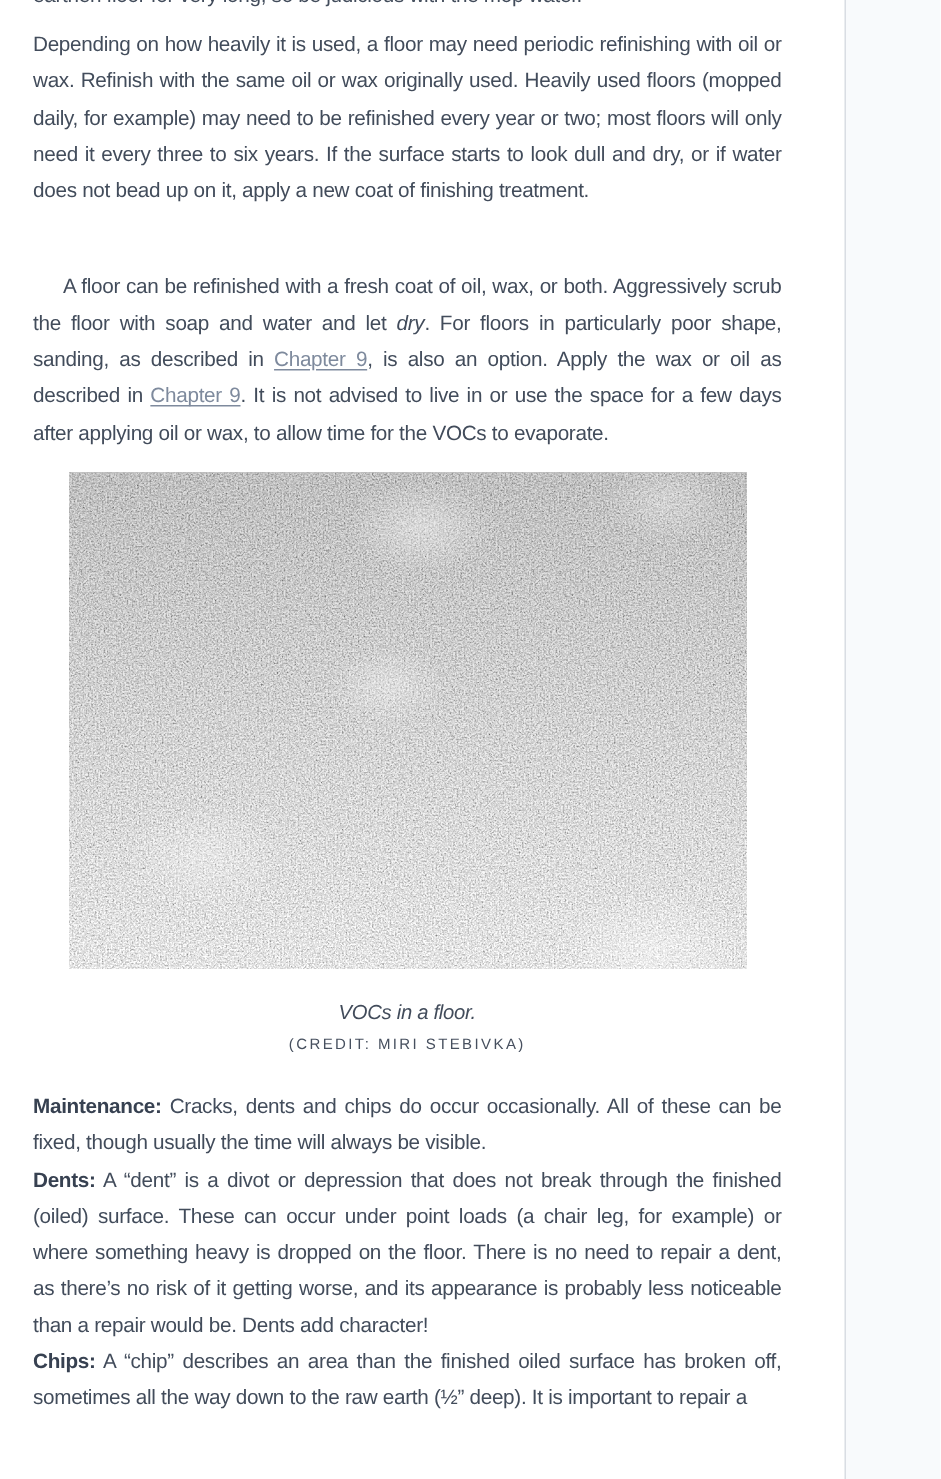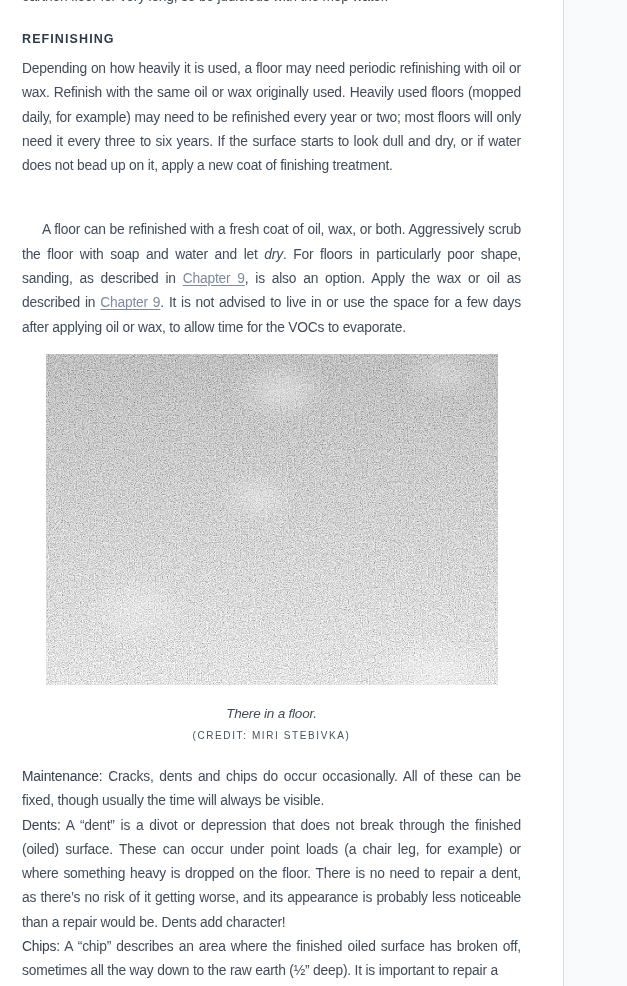--- a/index.html
+++ b/index.html
@@ -51,21 +51,21 @@
   }
   .p1 { margin-top: 11px; }
   .p2 { text-indent: 20px; margin-top: 40px; }
   .chlink {
     color: #7e8a9d;
     text-decoration: underline;
     text-underline-offset: 2px;
     cursor: pointer;
   }
   em { font-style: italic; }
-  strong.lead { font-weight: normal; color: #374151; }
+  strong.lead { font-weight: bold; color: #374151; }
   figure { margin: 14px 0 0 0; padding: 0; }
   .photo {
     position: relative;
     width: 452px;
     height: 331px;
     margin: 0 auto;
     background: #8d8d8d;
     overflow: hidden;
   }
   .photo svg { display: block; }
@@ -99,21 +99,20 @@
 </head>
 <body>
 
 <div class="page">
   <div class="content">
 
     <div class="clipped-line">
       <span>earthen floor for very long, so be judicious with the mop water.</span>
     </div>
 
-    <h2 class="sec-heading">REFINISHING</h2>
 
     <p class="just p1">Depending on how heavily it is used, a floor may need periodic refinishing with oil or wax. Refinish with the same oil or wax originally used. Heavily used floors (mopped daily, for example) may need to be refinished every year or two; most floors will only need it every three to six years. If the surface starts to look dull and dry, or if water does not bead up on it, apply a new coat of finishing treatment.</p>
 
     <p class="just p2"><span>A floor can be refinished with a fresh coat of oil, wax, or both. Aggressively scrub the floor with soap and water and let </span><em>dry</em><span>. For floors in particularly poor shape, sanding, as described in </span><a class="chlink">Chapter 9</a><span>, is also an option. Apply the wax or oil as described in </span><a class="chlink">Chapter 9</a><span>. It is not advised to live in or use the space for a few days after applying oil or wax, to allow time for the VOCs to evaporate.</span></p>
 
     <figure>
       <div class="photo">
         <svg width="452" height="331" xmlns="http://www.w3.org/2000/svg">
           <filter id="grain" x="0" y="0" width="100%" height="100%">
             <feTurbulence type="fractalNoise" baseFrequency="0.85" numOctaves="3" seed="11" stitchTiles="stitch"></feTurbulence>
@@ -123,27 +122,27 @@
               <feFuncG type="linear" slope="1.55" intercept="-0.18"></feFuncG>
               <feFuncB type="linear" slope="1.55" intercept="-0.18"></feFuncB>
             </feComponentTransfer>
           </filter>
           <rect width="452" height="331" fill="#8d8d8d"></rect>
           <rect width="452" height="331" filter="url(#grain)"></rect>
         </svg>
         <div class="photo-overlay"></div>
       </div>
       <figcaption>
-        <div class="caption">There in a floor.</div>
+        <div class="caption">VOCs in a floor.</div>
         <div class="credit">(CREDIT: MIRI STEBIVKA)</div>
       </figcaption>
     </figure>
 
     <p class="just block-para first"><strong class="lead">Maintenance:</strong><span> Cracks, dents and chips do occur occasionally. All of these can be fixed, though usually the time will always be visible.</span></p>
 
     <p class="just block-para"><strong class="lead">Dents:</strong><span> A “dent” is a divot or depression that does not break through the finished (oiled) surface. These can occur under point loads (a chair leg, for example) or where something heavy is dropped on the floor. There is no need to repair a dent, as there’s no risk of it getting worse, and its appearance is probably less noticeable than a repair would be. Dents add character!</span></p>
 
-    <p class="just block-para"><strong class="lead">Chips:</strong><span> A “chip” describes an area where the finished oiled surface has broken off, sometimes all the way down to the raw earth (½” deep). It is important to repair a</span></p>
+    <p class="just block-para"><strong class="lead">Chips:</strong><span> A “chip” describes an area than the finished oiled surface has broken off, sometimes all the way down to the raw earth (½” deep). It is important to repair a</span></p>
 
   </div>
 
   <div class="gutter"></div>
 </div>
 
 </body></html>

